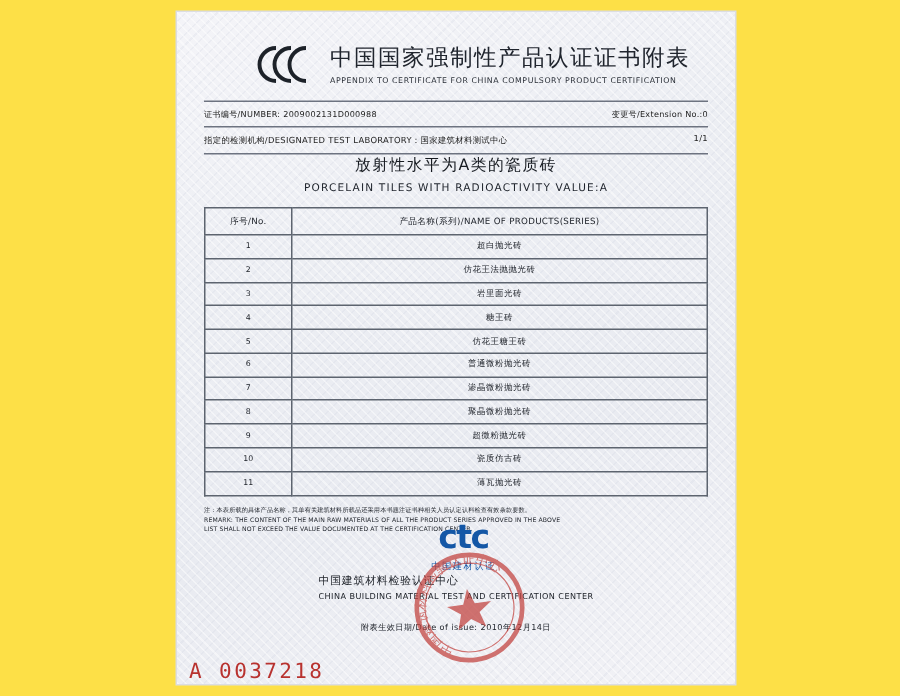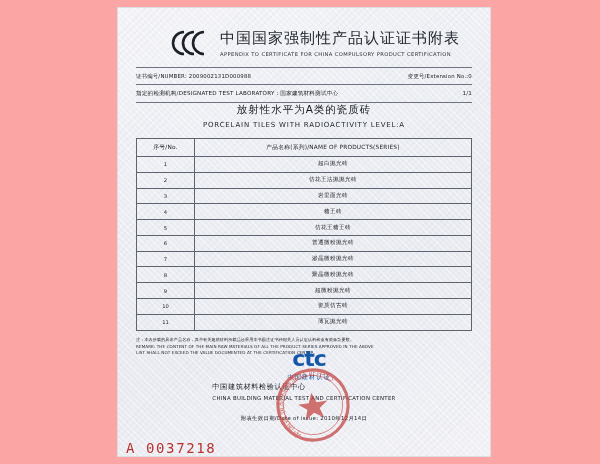--- a/index.html
+++ b/index.html
@@ -10,21 +10,21 @@
   body {
     width: 600px;
     height: 464px;
     font-family: "DejaVu Sans", "Liberation Sans", sans-serif;
     overflow: hidden;
   }
   .page {
     position: relative;
     width: 600px;
     height: 464px;
-    background: #fca5a5;
+    background: #fde047;
   }
   .cert {
     position: absolute;
     left: 118px;
     top: 8px;
     width: 372px;
     height: 448px;
     background: linear-gradient(160deg, #f4f4f8 0%, #eceef3 35%, #e9ebf1 65%, #f2f2f6 100%);
     box-shadow: 0 0 0 1px #dcdde2;
     overflow: hidden;
@@ -274,21 +274,21 @@
       </div>
       <div class="meta-rule"></div>
 
       <div class="meta2">
         <div class="left">指定的检测机构/DESIGNATED TEST LABORATORY：国家建筑材料测试中心</div>
         <div class="right">1/1</div>
       </div>
       <div class="meta2-rule"></div>
 
       <div class="ttl-cn">放射性水平为A类的瓷质砖</div>
-      <div class="ttl-en">PORCELAIN TILES WITH RADIOACTIVITY LEVEL:A</div>
+      <div class="ttl-en">PORCELAIN TILES WITH RADIOACTIVITY VALUE:A</div>
 
       <table class="products">
         <thead>
           <tr>
             <th class="c1">序号/No.</th>
             <th class="c2">产品名称(系列)/NAME OF PRODUCTS(SERIES)</th>
           </tr>
         </thead>
         <tbody>
           <tr>

